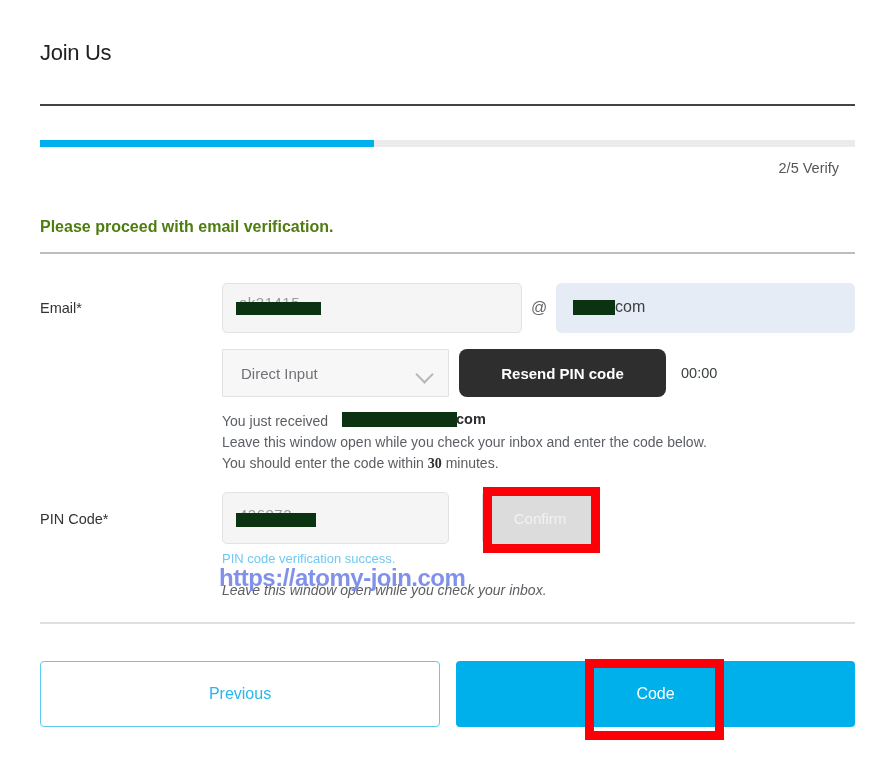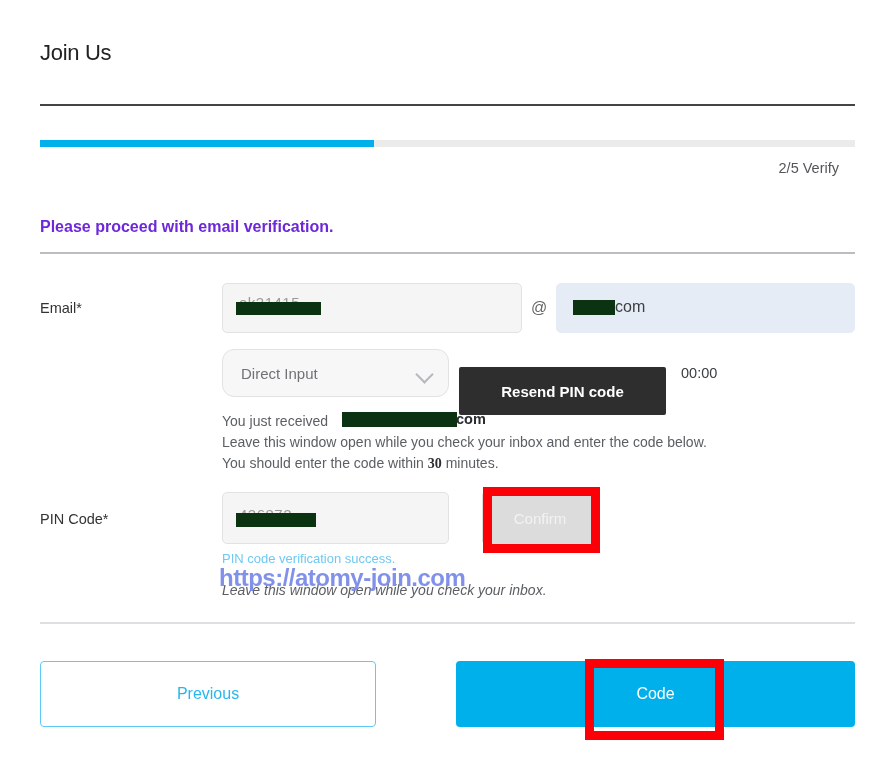--- a/index.html
+++ b/index.html
@@ -68,21 +68,21 @@
     margin-left: 40px;
   }
 
   
   .intro-text {
     position: absolute;
     left: 40px;
     top: 218px;
     font-size: 16px;
     font-weight: 600;
-    color: #6d28d9;
+    color: #4d7c0f;
   }
   .rule-top {
     position: absolute;
     left: 40px;
     top: 252px;
     width: 815px;
     height: 2px;
     background: #bcbdc1;
   }
   .rule-bottom {
@@ -185,21 +185,21 @@
 
   
   .select-box {
     position: absolute;
     left: 222px;
     top: 349px;
     width: 227px;
     height: 48px;
     box-sizing: border-box;
     border: 1px solid #e2e2e2;
-    border-radius: 12px;
+    border-radius: 1px;
     background: #f7f7f7;
     display: flex;
     align-items: center;
     padding: 0 14px 0 18px;
     font-size: 15px;
     color: #6f7276;
   }
   .select-label { flex: 1; }
   .chev {
     width: 18px;
@@ -224,24 +224,23 @@
     width: 207px;
     height: 48px;
     background: #2e2e2e;
     color: #ffffff;
     font-size: 15px;
     font-weight: 700;
     display: flex;
     align-items: center;
     justify-content: center;
     border: none;
-    border-radius: 2px;
+    border-radius: 8px;
     cursor: pointer;
     font-family: "Liberation Sans", sans-serif;
-    margin-top: 18px;
   }
   .timer {
     position: absolute;
     left: 681px;
     top: 365px;
     font-size: 14.5px;
     color: #3c4043;
   }
 
   
@@ -312,21 +311,21 @@
     opacity: 0.95;
     letter-spacing: -0.5px;
     pointer-events: none;
   }
 
   
   .btn-prev {
     position: absolute;
     left: 40px;
     top: 661px;
-    width: 336px;
+    width: 400px;
     height: 66px;
     box-sizing: border-box;
     background: #ffffff;
     border: 1px solid #5bcbf5;
     border-radius: 4px;
     color: #29b6ec;
     font-size: 16px;
     display: flex;
     align-items: center;
     justify-content: center;

